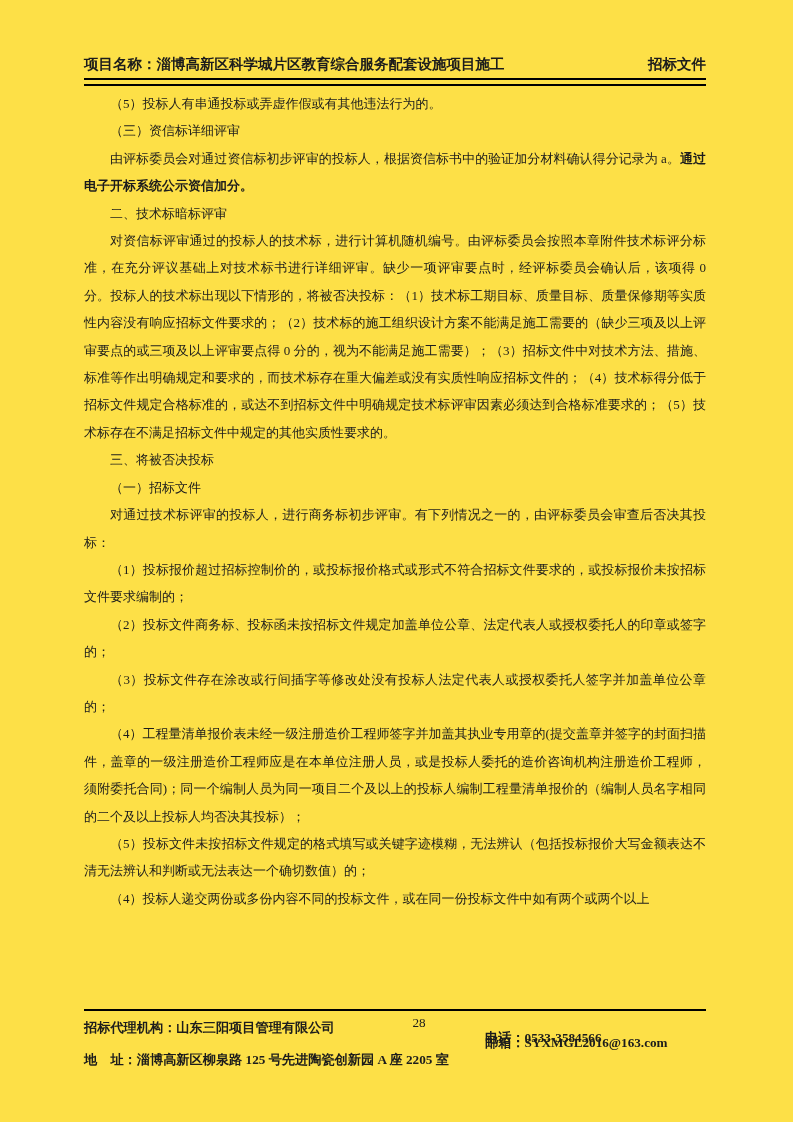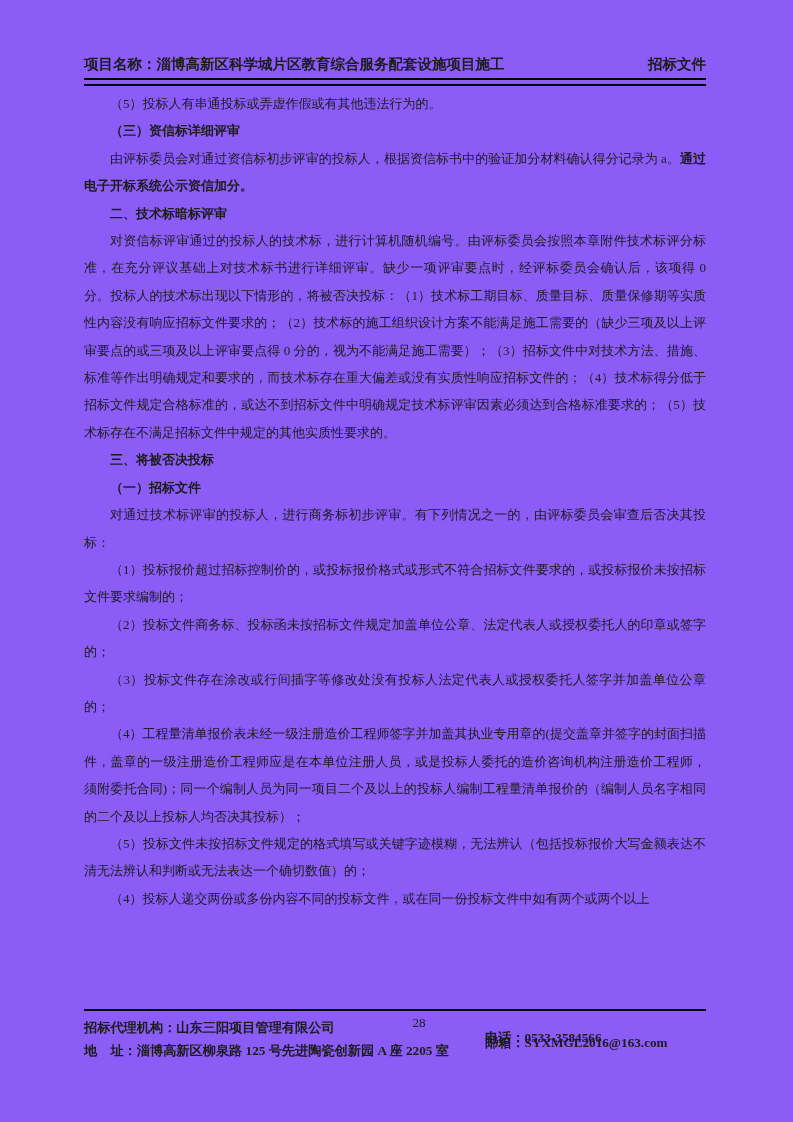--- a/index.html
+++ b/index.html
@@ -1,20 +1,20 @@
 <!DOCTYPE html>
 <html><head>
 <meta charset="utf-8">
 <style>
   html,body { margin:0; padding:0; background:#e8e8e8; }
   .page {
     position:relative;
     width:793px; height:1122px;
     margin:0 auto;
-    background:#8b5cf6;
+    background:#fde047;
     color:#1c1c1c;
     font-family:"Liberation Serif","DejaVu Serif",serif;
     overflow:hidden;
   }
   
   .header {
     position:absolute; top:54px; left:84px; width:622px;
     display:flex; justify-content:space-between; align-items:flex-end;
     font-weight:bold; font-size:14.5px; line-height:20px;
     white-space:nowrap;
@@ -31,41 +31,41 @@
     font-size:14.5px; line-height:27.4px;
     text-align:justify;
   }
   .doc-body p, .doc-body h3 {
     margin:0; padding:0;
     text-indent:2em;
     font-size:13px; line-height:27.4px;
   }
   .doc-body h3 {
     font-family:"Liberation Sans","DejaVu Sans",sans-serif;
-    font-weight:bold;
+    font-weight:normal;
   }
   .bold-inline {
     font-family:"Liberation Sans","DejaVu Sans",sans-serif;
     font-weight:bold;
   }
   
   .footer-rule {
     position:absolute; top:1009px; left:84px; width:622px;
     height:2px; background:#000;
   }
   .footer {
     position:absolute; top:1013px; left:84px; width:622px; height:44px;
     font-weight:bold; font-size:13.2px; line-height:19.5px;
     white-space:nowrap;
   }
   .footer .f-agency  { position:absolute; left:0;    top:5px; }
   .footer .f-pagenum { position:absolute; left:310px; top:0; width:50px;
                        text-align:center; font-weight:normal;font-family:Liberation Serif, serif; }
   .footer .f-phone   { position:absolute; left:401px; top:15px; }
-  .footer .f-address { position:absolute; left:0;    top:28px;font-family:Liberation Serif, serif; }
+  .footer .f-address { position:absolute; left:0;    top:37px;font-family:Liberation Serif, serif; }
   .footer .f-email   { position:absolute; left:401px; top:19.5px; }
 </style>
 </head>
 <body>
 
 <div class="page">
 
   <div class="header">
     <span>项目名称：淄博高新区科学城片区教育综合服务配套设施项目施工</span>
     <span>招标文件</span>

